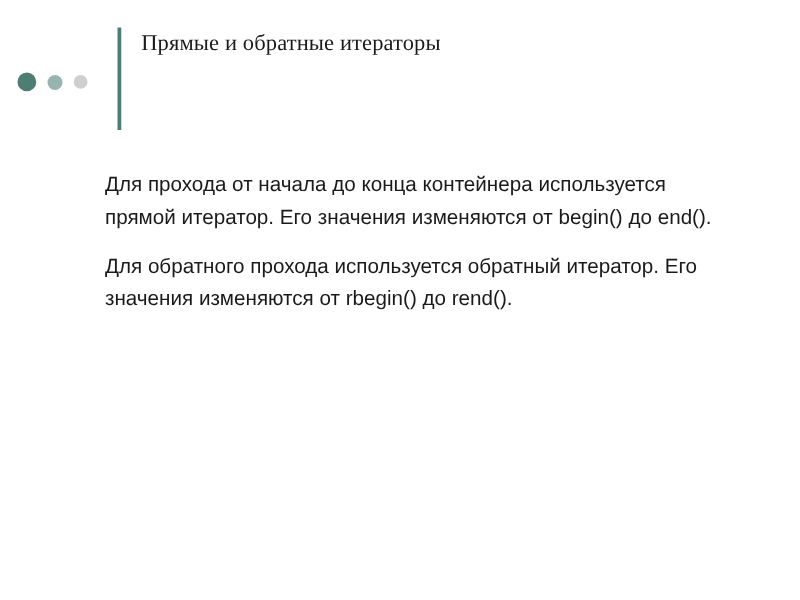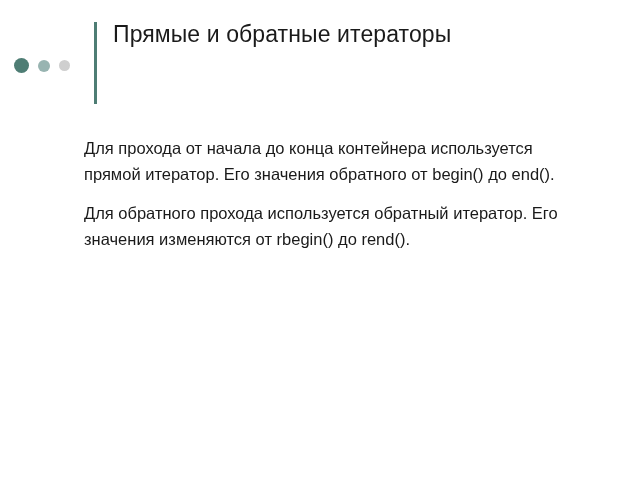--- a/index.html
+++ b/index.html
@@ -60,25 +60,26 @@
     top: 0px;
     width: 3px;
     height: 82px;
     background: #4e7d74;
   }
   .title-text {
     position: absolute;
     left: 113px;
     top: -6px;
     width: 430px;
-    font-size: 23px;
+    font-size: 18px;
     line-height: 36px;
     color: #1a1a1a;
     font-weight: normal;
     letter-spacing: 0.1px;
+    font-family: Liberation Serif, serif;
   }
   
   .body-block {
     position: absolute;
     left: 0;
     top: 136px;
     width: 640px;
   }
   .para {
     margin: 0 0 14px 0;
@@ -104,17 +105,17 @@
     <div class="dots">
       <span class="dot d1"></span>
       <span class="dot d2"></span>
       <span class="dot d3"></span>
     </div>
     <div class="title-bar"></div>
     <div class="title-text">Прямые и обратные итераторы</div>
   </div>
 
   <div class="body-block">
-    <p class="para p1">Для прохода от начала до конца контейнера используется прямой итератор. Его значения обратного от begin() до end().</p>
+    <p class="para p1">Для прохода от начала до конца контейнера используется прямой итератор. Его значения изменяются от begin() до end().</p>
     <p class="para p2">Для обратного прохода используется обратный итератор. Его значения изменяются от rbegin() до rend().</p>
   </div>
 
 </div>
 
 </body></html>

